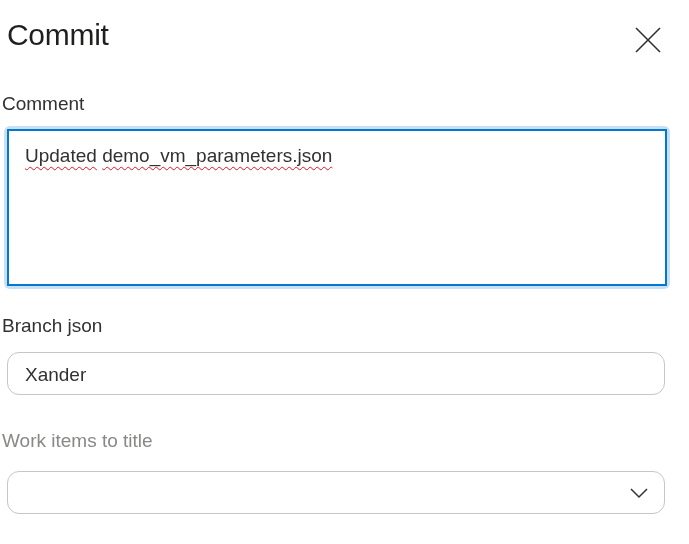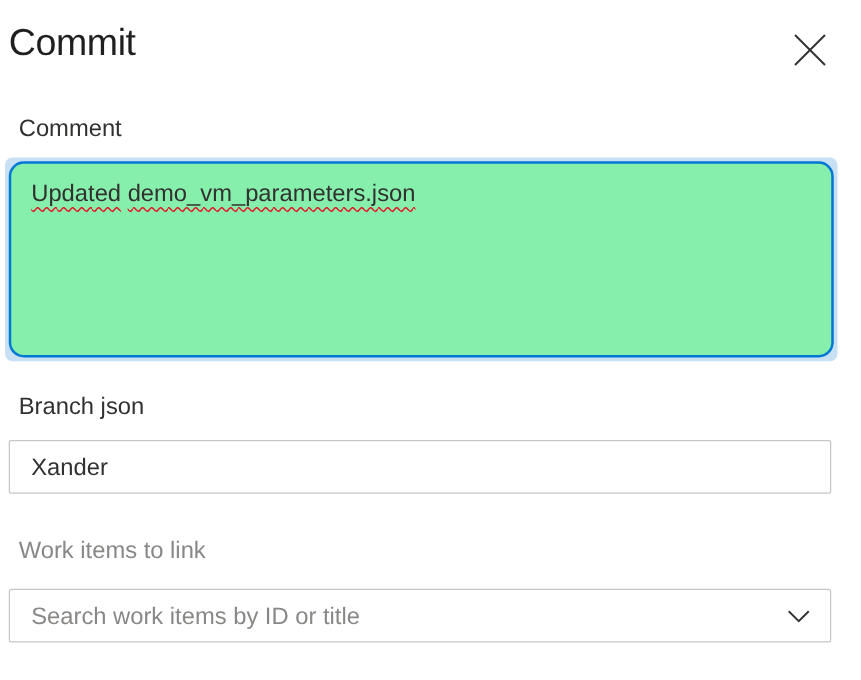--- a/index.html
+++ b/index.html
@@ -31,21 +31,21 @@
       top: 22px;
       width: 36px;
       height: 36px;
       display: flex;
       align-items: center;
       justify-content: center;
       cursor: pointer;
     }
     .label {
       position: absolute;
-      left: 15px;
+      left: 2px;
       font-size: 19px;
       color: #323130;
     }
     .label.disabled {
       color: #8a8886;
     }
     .comment-wrap {
       position: absolute;
       left: 4px;
       top: 126px;
@@ -54,43 +54,43 @@
       border-radius: 6px;
       background: #c7e0f4;
     }
     .comment-box {
       position: absolute;
       left: 3px;
       top: 3px;
       width: 656px;
       height: 153px;
       border: 2px solid #0078d4;
-      border-radius: 12px;
-      background: #86efac;
+      border-radius: 0;
+      background: #ffffff;
       box-sizing: content-box;
     }
     .comment-text {
       position: absolute;
       left: 16px;
       top: 14px;
       font-size: 19px;
       color: #323130;
     }
     .spell {
       text-decoration: underline wavy #e81123;
       text-decoration-thickness: 1px;
       text-underline-offset: 4px;
     }
     .text-input {
       position: absolute;
       left: 7px;
       width: 658px;
       height: 43px;
       border: 1px solid #c8c6c4;
-      border-radius: 2px;
+      border-radius: 12px;
       background: #ffffff;
       box-sizing: border-box;
     }
     .text-input .value {
       position: absolute;
       left: 17px;
       top: 11px;
       font-size: 19px;
       color: #323130;
     }
@@ -131,20 +131,19 @@
     </div>
   </div>
 </div>
 
 <div class="label" style="top:315px;">Branch json</div>
 
 <div class="text-input" style="top:352px;">
   <span class="value">Xander</span>
 </div>
 
-<div class="label disabled" style="top:430px;">Work items to link</div>
+<div class="label disabled" style="top:430px;">Work items to title</div>
 
 <div class="text-input" style="top:471px;">
-  <span class="placeholder">Search work items by ID or title</span>
   <svg class="chevron" viewBox="0 0 18 18">
     <polyline points="1,5 9,13 17,5" fill="none" stroke="#323130" stroke-width="1.5"></polyline>
   </svg>
 </div>
 
 </body></html>

